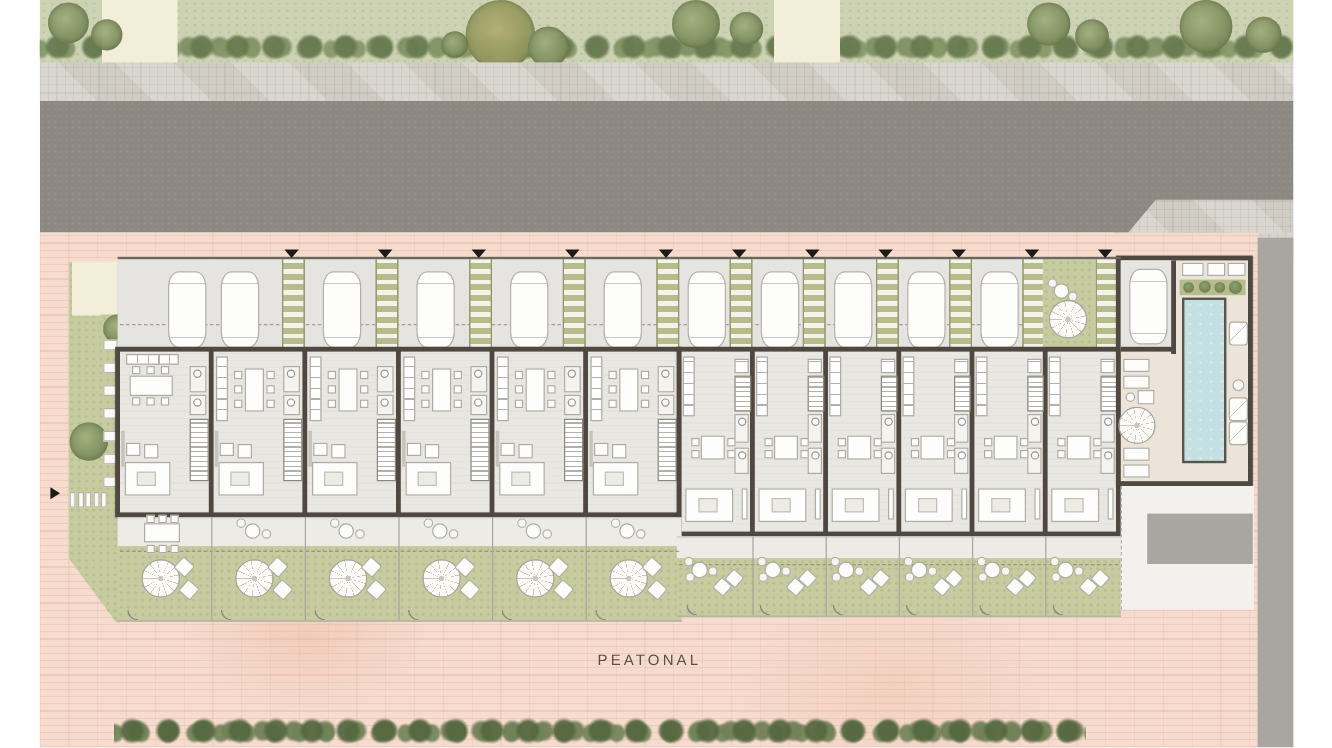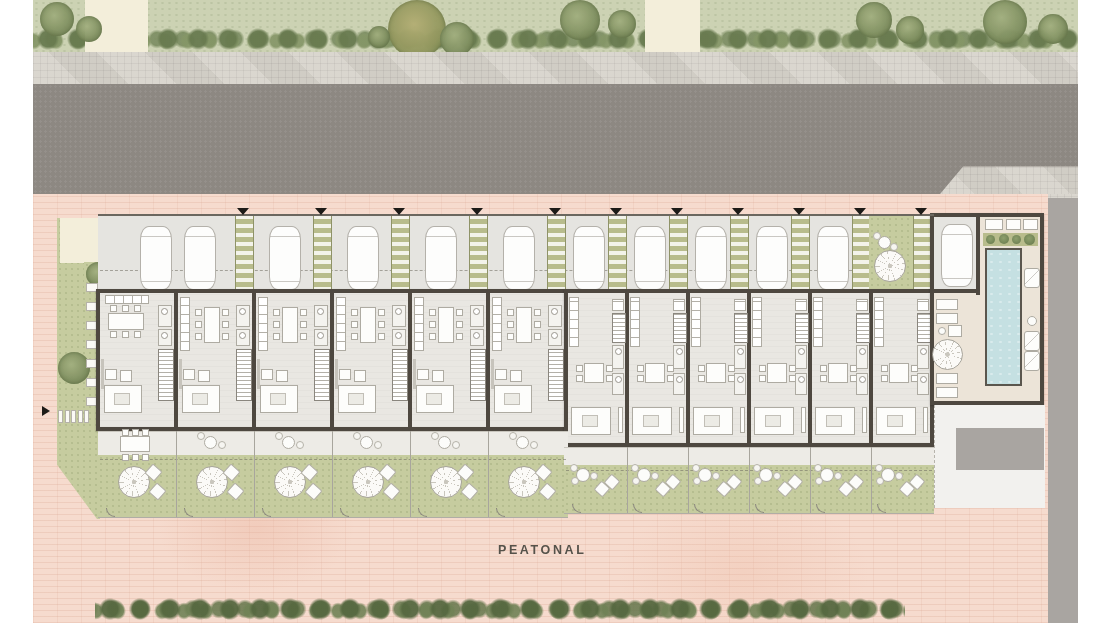--- a/index.html
+++ b/index.html
@@ -87,21 +87,21 @@
   .dashline{border-top:1px dashed rgba(110,105,95,.55);}
   .pool{background:var(--pool,#c5e0e2);border:2px solid #5a564e;box-sizing:border-box;
     background-image:radial-gradient(rgba(255,255,255,.35) 1px,transparent 1.6px);
     background-size:9px 8px;}
   .deck{background:var(--pool-deck,#ece4d8);}
   .planting{background:var(--walkway-olive,#b8bc8c);}
   .bush{border-radius:50%;background:radial-gradient(circle at 45% 40%,#8ea06d,#6d7f52 80%);}
   .lounger{background:#fdfdfb;border:1px solid #aeaba2;border-radius:3px;
     background-image:linear-gradient(135deg,transparent 46%,rgba(160,156,148,.6) 47% 49%,transparent 50%);}
   .apron{background:#f2f1ee;border-left:1px dashed #b7b4ac;}
-  .street-label{color:#55524a;font-size:12.5px;letter-spacing:2.6px;font-weight:700;z-index:30;}
+  .street-label{color:#55524a;font-size:12.5px;letter-spacing:2.6px;font-weight:400;z-index:30;}
   .topline{background:#6b675f;z-index:21;}
   .stone{background:#fbfaf6;border:1px solid #b5b2a9;box-sizing:border-box;}
 </style>
 </head>
 <body>
 
 <div id="plan">
 
   <div class="abs lawn" style="left:33px;top:0;width:1045px;height:54px;"></div>
   <div class="abs hedge" style="left:33px;top:24px;width:1045px;height:30px;"></div>

